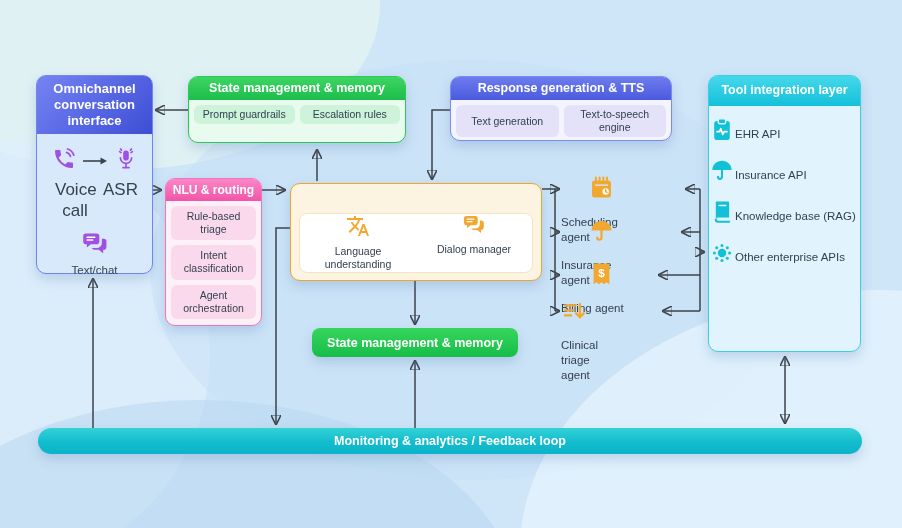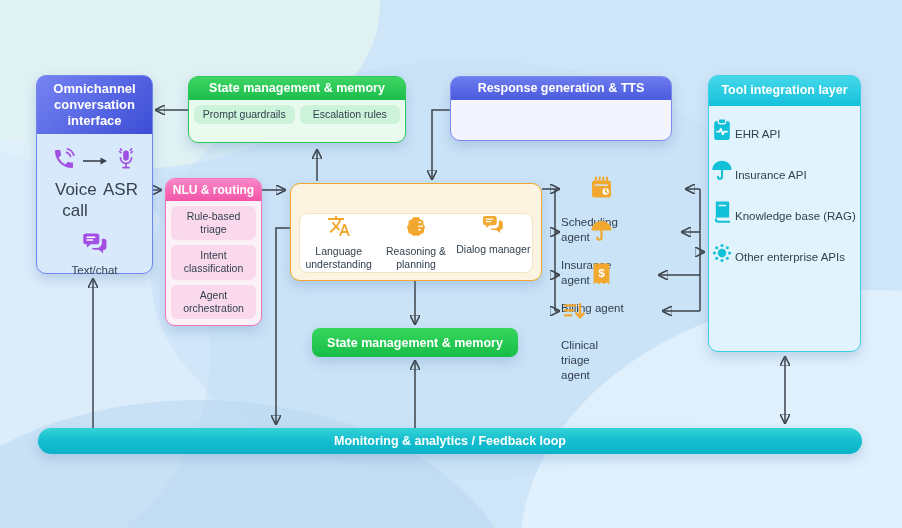--- a/index.html
+++ b/index.html
@@ -185,20 +185,24 @@
   <div class="box stateTop">
     <div class="hdr">State management &amp; memory</div>
     <div class="chip-row">
       <div class="chip">Prompt guardrails</div>
       <div class="chip">Escalation rules</div>
     </div>
   </div>
 
   <div class="box resp">
     <div class="hdr">Response generation &amp; TTS</div>
+    <div class="chip-row">
+      <div class="chip">Text generation</div>
+      <div class="chip">Text-to-speech engine</div>
+    </div>
   </div>
 
   <div class="box tools">
     <div class="hdr">Tool integration layer</div>
     <div class="tool-item">
       <span class="icon-cyan">
         <svg width="26" height="26" viewBox="0 0 24 24">
           <rect x="4.8" y="3.6" width="14.4" height="17.6" rx="2.6" fill="currentColor"></rect>
           <rect x="8.6" y="1.6" width="6.8" height="4.6" rx="1.3" fill="currentColor" stroke="#e1f3fd" stroke-width="1.3"></rect>
           <path fill="none" stroke="#fff" stroke-width="1.6" stroke-linejoin="round" stroke-linecap="round" d="M7.4 13.6h2.3l1.2-2.8 1.8 5.3 1.3-2.5h2.6"></path>
@@ -257,35 +261,20 @@
       <div class="orch-col">
         <span class="icon-amber">
           <svg width="24" height="24" viewBox="0 0 24 24">
             <path fill="currentColor" d="M12.87 15.07l-2.54-2.51.03-.03c1.74-1.94 2.98-4.17 3.71-6.53H17V4h-7V2H8v2H1v2h11.17C11.5 7.92 10.44 9.75 9 11.35 8.07 10.32 7.3 9.19 6.69 8h-2c.73 1.63 1.73 3.17 2.98 4.56l-5.09 5.02L4 19l5-5 3.11 3.11.76-2.04zM18.5 10h-2L12 22h2l1.12-3h4.75L21 22h2l-4.5-12zm-2.62 7l1.62-4.33L19.12 17h-3.24z"></path>
           </svg>
         </span>
         <span class="olabel">Language understanding</span>
       </div>
       <div class="orch-col">
         <span class="icon-amber">
-          <svg width="24" height="24" viewBox="0 0 24 24">
-            <path fill="currentColor" d="M11.3 2.8c-1.7 0-3 1.1-3.4 2.6a3.6 3.6 0 0 0-3.4 3.6c0 .4.1.8.2 1.2a3.8 3.8 0 0 0-.7 5.5 3.4 3.4 0 0 0 3.3 4.3c.6 1.1 1.8 1.9 3.1 1.9.9 0 1.7-.7 1.7-1.6V4.4c0-.9-.8-1.6-1.7-1.6z"></path>
-            <path fill="currentColor" d="M12.7 2.8c1.7 0 3 1.1 3.4 2.6a3.6 3.6 0 0 1 3.4 3.6c0 .4-.1.8-.2 1.2a3.8 3.8 0 0 1 .7 5.5 3.4 3.4 0 0 1-3.3 4.3c-.6 1.1-1.8 1.9-3.1 1.9-.9 0-1.7-.7-1.7-1.6V4.4c0-.9.8-1.6 1.7-1.6z"></path>
-            <g stroke="#fff" stroke-width="1.1" fill="#fff">
-              <circle cx="16.2" cy="8.2" r="1" stroke="none"></circle>
-              <circle cx="17.8" cy="12.2" r="1" stroke="none"></circle>
-              <circle cx="15.6" cy="15.8" r="1" stroke="none"></circle>
-              <path d="M14 8.2h1.4M14 12.2h3M14 15.8h.9" fill="none"></path>
-            </g>
-          </svg>
-        </span>
-        <span class="olabel">Reasoning &amp; planning</span>
-      </div>
-      <div class="orch-col">
-        <span class="icon-amber">
           <svg width="24" height="22" viewBox="0 0 24 22">
             <path fill="currentColor" d="M4.3 2h9a2.4 2.4 0 0 1 2.4 2.4v4.4a2.4 2.4 0 0 1-2.4 2.4H8.5L5 14v-2.8h-.7A2.4 2.4 0 0 1 1.9 8.8V4.4A2.4 2.4 0 0 1 4.3 2z"></path>
             <path fill="none" stroke="#fff" stroke-width="1.3" stroke-linecap="round" d="M5.2 5.2h6.6M5.2 7.6h4.8"></path>
             <path fill="currentColor" d="M17.9 6.5h1.5A2.4 2.4 0 0 1 21.8 8.9v4.6a2.4 2.4 0 0 1-2.4 2.4h-.4v3l-3.8-3h-3.8a2.4 2.4 0 0 1-2.2-1.4h4.3a4.4 4.4 0 0 0 4.4-4.4z"></path>
           </svg>
         </span>
         <span class="olabel">Dialog manager</span>
       </div>
     </div>
   </div>

